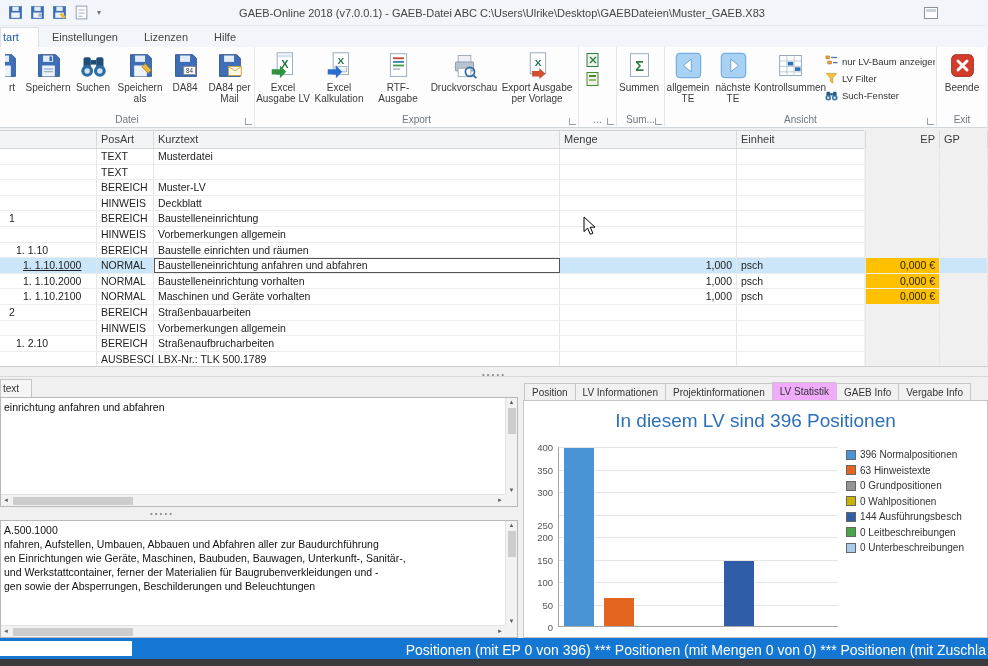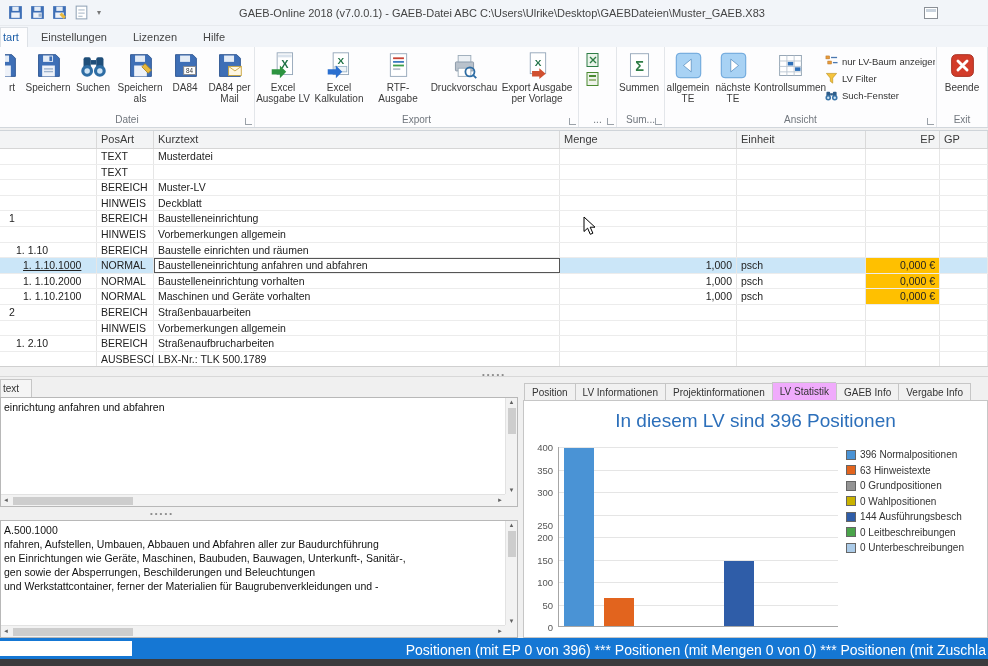--- a/index.html
+++ b/index.html
@@ -14,21 +14,21 @@
   .qicon svg{width:100%;height:100%;display:block;}
   .qat-drop{color:#777;font-size:8px;margin-left:2px;}
   .title-text{position:absolute;left:136px;right:120px;text-align:center;font-size:11px;color:#444;white-space:nowrap;overflow:hidden;}
   .win-icon{position:absolute;right:50px;top:7px;width:14px;height:12px;border:1px solid #8a8f96;background:#fff;}
   .win-icon::after{content:"";position:absolute;left:1px;top:1px;right:1px;height:3px;background:#c9d3de;}
 
   
   .ribbon-tabbar{position:absolute;left:0;top:26px;width:100%;height:21px;background:#f2f5f9;display:flex;align-items:flex-end;}
   .rtab{padding:3px 13px 4px;color:#444;}
   .rtab.active{background:#fdfdfe;border:1px solid #dde1e6;border-bottom:none;color:#1e5fa8;}
-  .rtab:first-child{padding-left:2px;padding-right:8px;}
+  .rtab:first-child{padding-left:2px;padding-right:19px;}
 
   
   .ribbon{position:absolute;left:0;top:47px;width:100%;height:81px;background:#fdfdfe;border-bottom:1px solid #d2d7dc;display:flex;}
   .rgroup{height:100%;border-right:1px solid #e3e6ea;display:flex;flex-direction:column;flex:none;}
   .rg-content{flex:1;display:flex;align-items:flex-start;}
   .rg-label{height:16px;position:relative;display:flex;align-items:center;justify-content:center;color:#70767d;font-size:10px;}
   .dlauncher{position:absolute;right:2px;bottom:2px;width:7px;height:7px;border-left:1px solid #9aa1a8;border-bottom:1px solid #9aa1a8;}
   .bigbtn{display:flex;flex-direction:column;align-items:center;padding-top:4px;text-align:center;font-size:10px;line-height:11px;color:#3b3b3b;height:100%;flex:none;}
   .bicon{width:29px;height:29px;flex:none;margin-bottom:2px;}
   .bicon svg{width:100%;height:100%;display:block;}
@@ -40,21 +40,21 @@
   .smallicons{display:flex;flex-direction:column;gap:3px;padding:5px 0 0 6px;}
   .sic{width:16px;height:16px;}
   .sic svg{width:100%;height:100%;display:block;}
   .aopts{display:flex;flex-direction:column;padding-top:6px;width:110px;}
   .aopt{display:flex;align-items:center;height:17px;gap:4px;font-size:9.5px;color:#333;white-space:nowrap;overflow:hidden;}
   .aicon{width:13px;height:13px;flex:none;}
   .aicon svg{width:100%;height:100%;display:block;}
   .g-exit .rg-content{justify-content:flex-start;padding-left:4px;}
 
   
-  .grid{position:absolute;left:0;top:130px;width:988px;height:236px;background:#0ea5e9;border-top:1px solid #cfd4d9;}
+  .grid{position:absolute;left:0;top:130px;width:864px;height:236px;background:#0ea5e9;border-top:1px solid #cfd4d9;}
   .ghead{display:flex;height:18px;background:#f3f4f5;border-bottom:1px solid #d6d6d6;color:#3a3a3a;}
   .gh{padding:2px 4px;border-right:1px solid #d9d9d9;overflow:hidden;white-space:nowrap;flex:none;}
   .c-oz{width:97px;}.c-posart{width:57px;}.c-kurz{width:406px;}.c-menge{width:177px;}
   .c-einheit{width:129px;}.c-ep{width:74px;}.c-gp{width:48px;}
   .gh.c-ep{text-align:right;}
   .grow{display:flex;height:15.6px;border-bottom:1px solid #ececec;background:#fff;}
   .gc{padding:1px 4px;border-right:1px solid #e6e6e6;overflow:hidden;white-space:nowrap;font-size:10.5px;flex:none;}
   .gc.c-menge,.gc.c-ep{text-align:right;}
   .grow.sel .gc{background:#cbe6f8;}
   .grow.sel .gc.focuscell{background:#fff;outline:1px solid #555;outline-offset:-1px;}
@@ -597,22 +597,22 @@
       <div class="corner"></div>
     </div>
     <div class="bl-split">
         <span class="dots">•••••</span>
       </div>
     <div class="ta ta2">
       <div class="ta-content">
         <div>A.500.1000</div>
         <div>nfahren, Aufstellen, Umbauen, Abbauen und Abfahren aller zur Baudurchführung</div>
         <div>en Einrichtungen wie Geräte, Maschinen, Baubuden, Bauwagen, Unterkunft-, Sanitär-,</div>
+        <div>und Werkstattcontainer, ferner der Materialien für Baugrubenverkleidungen und -</div>
         <div>gen sowie der Absperrungen, Beschilderungen und Beleuchtungen</div>
-        <div>und Werkstattcontainer, ferner der Materialien für Baugrubenverkleidungen und -</div>
       </div>
       <div class="vscroll">
           <span class="up">▲</span>
           <div class="vthumb"></div>
           <span class="dn">▼</span>
         </div>
       <div class="hscroll">
           <span class="lf">◄</span>
           <div class="hthumb"></div>
           <span class="rt">►</span>

